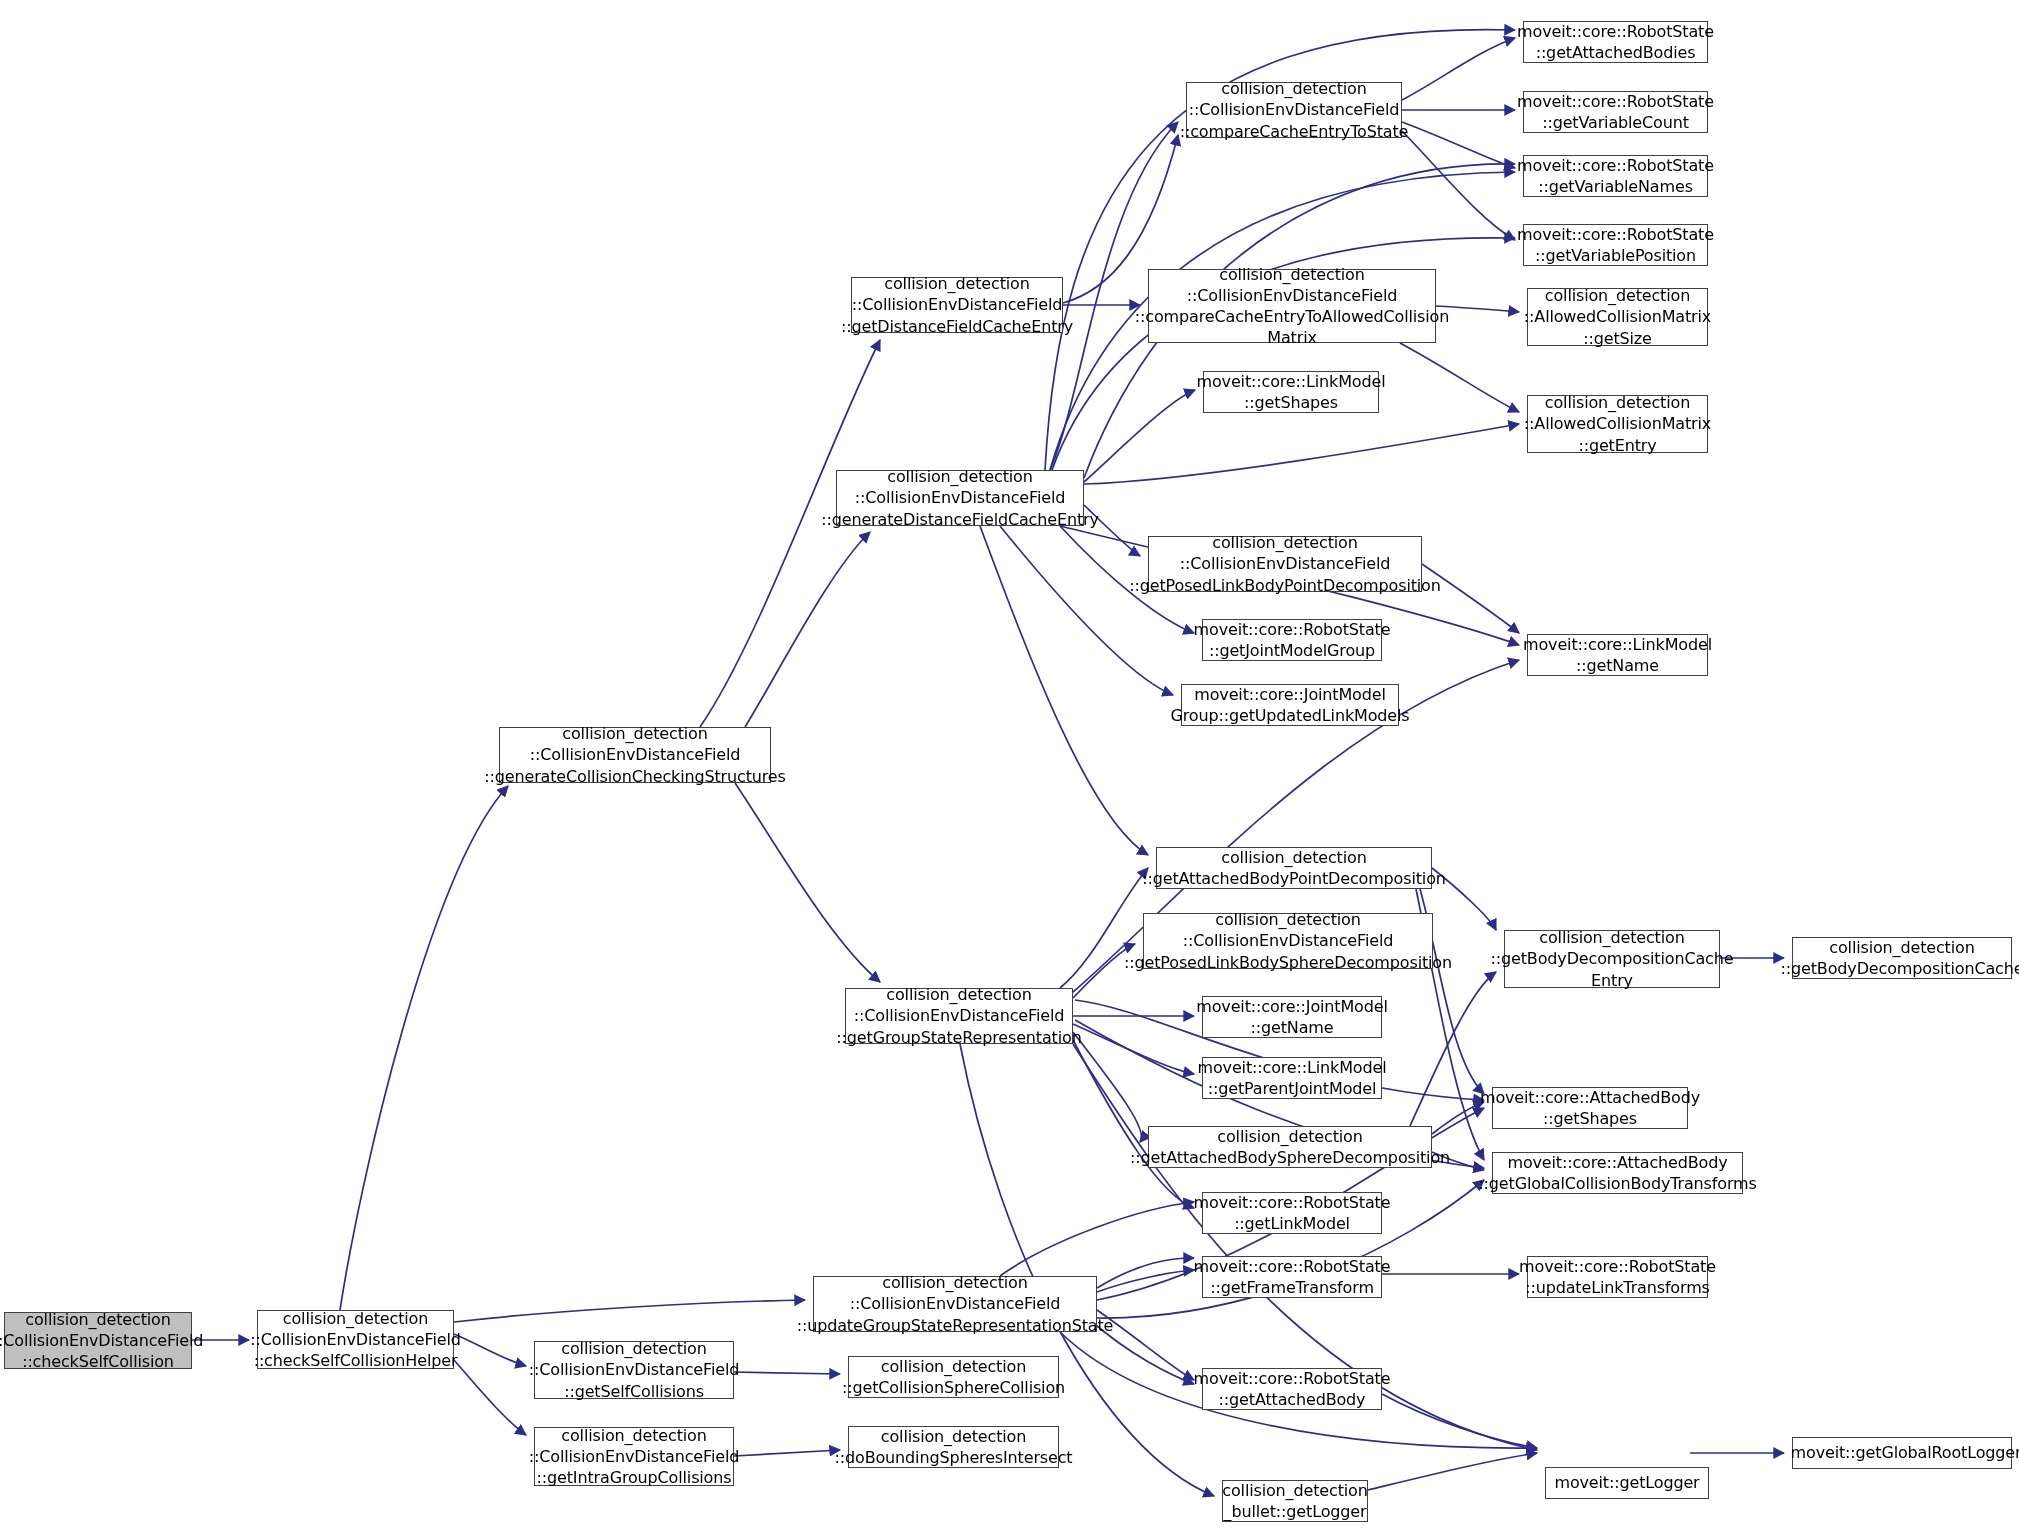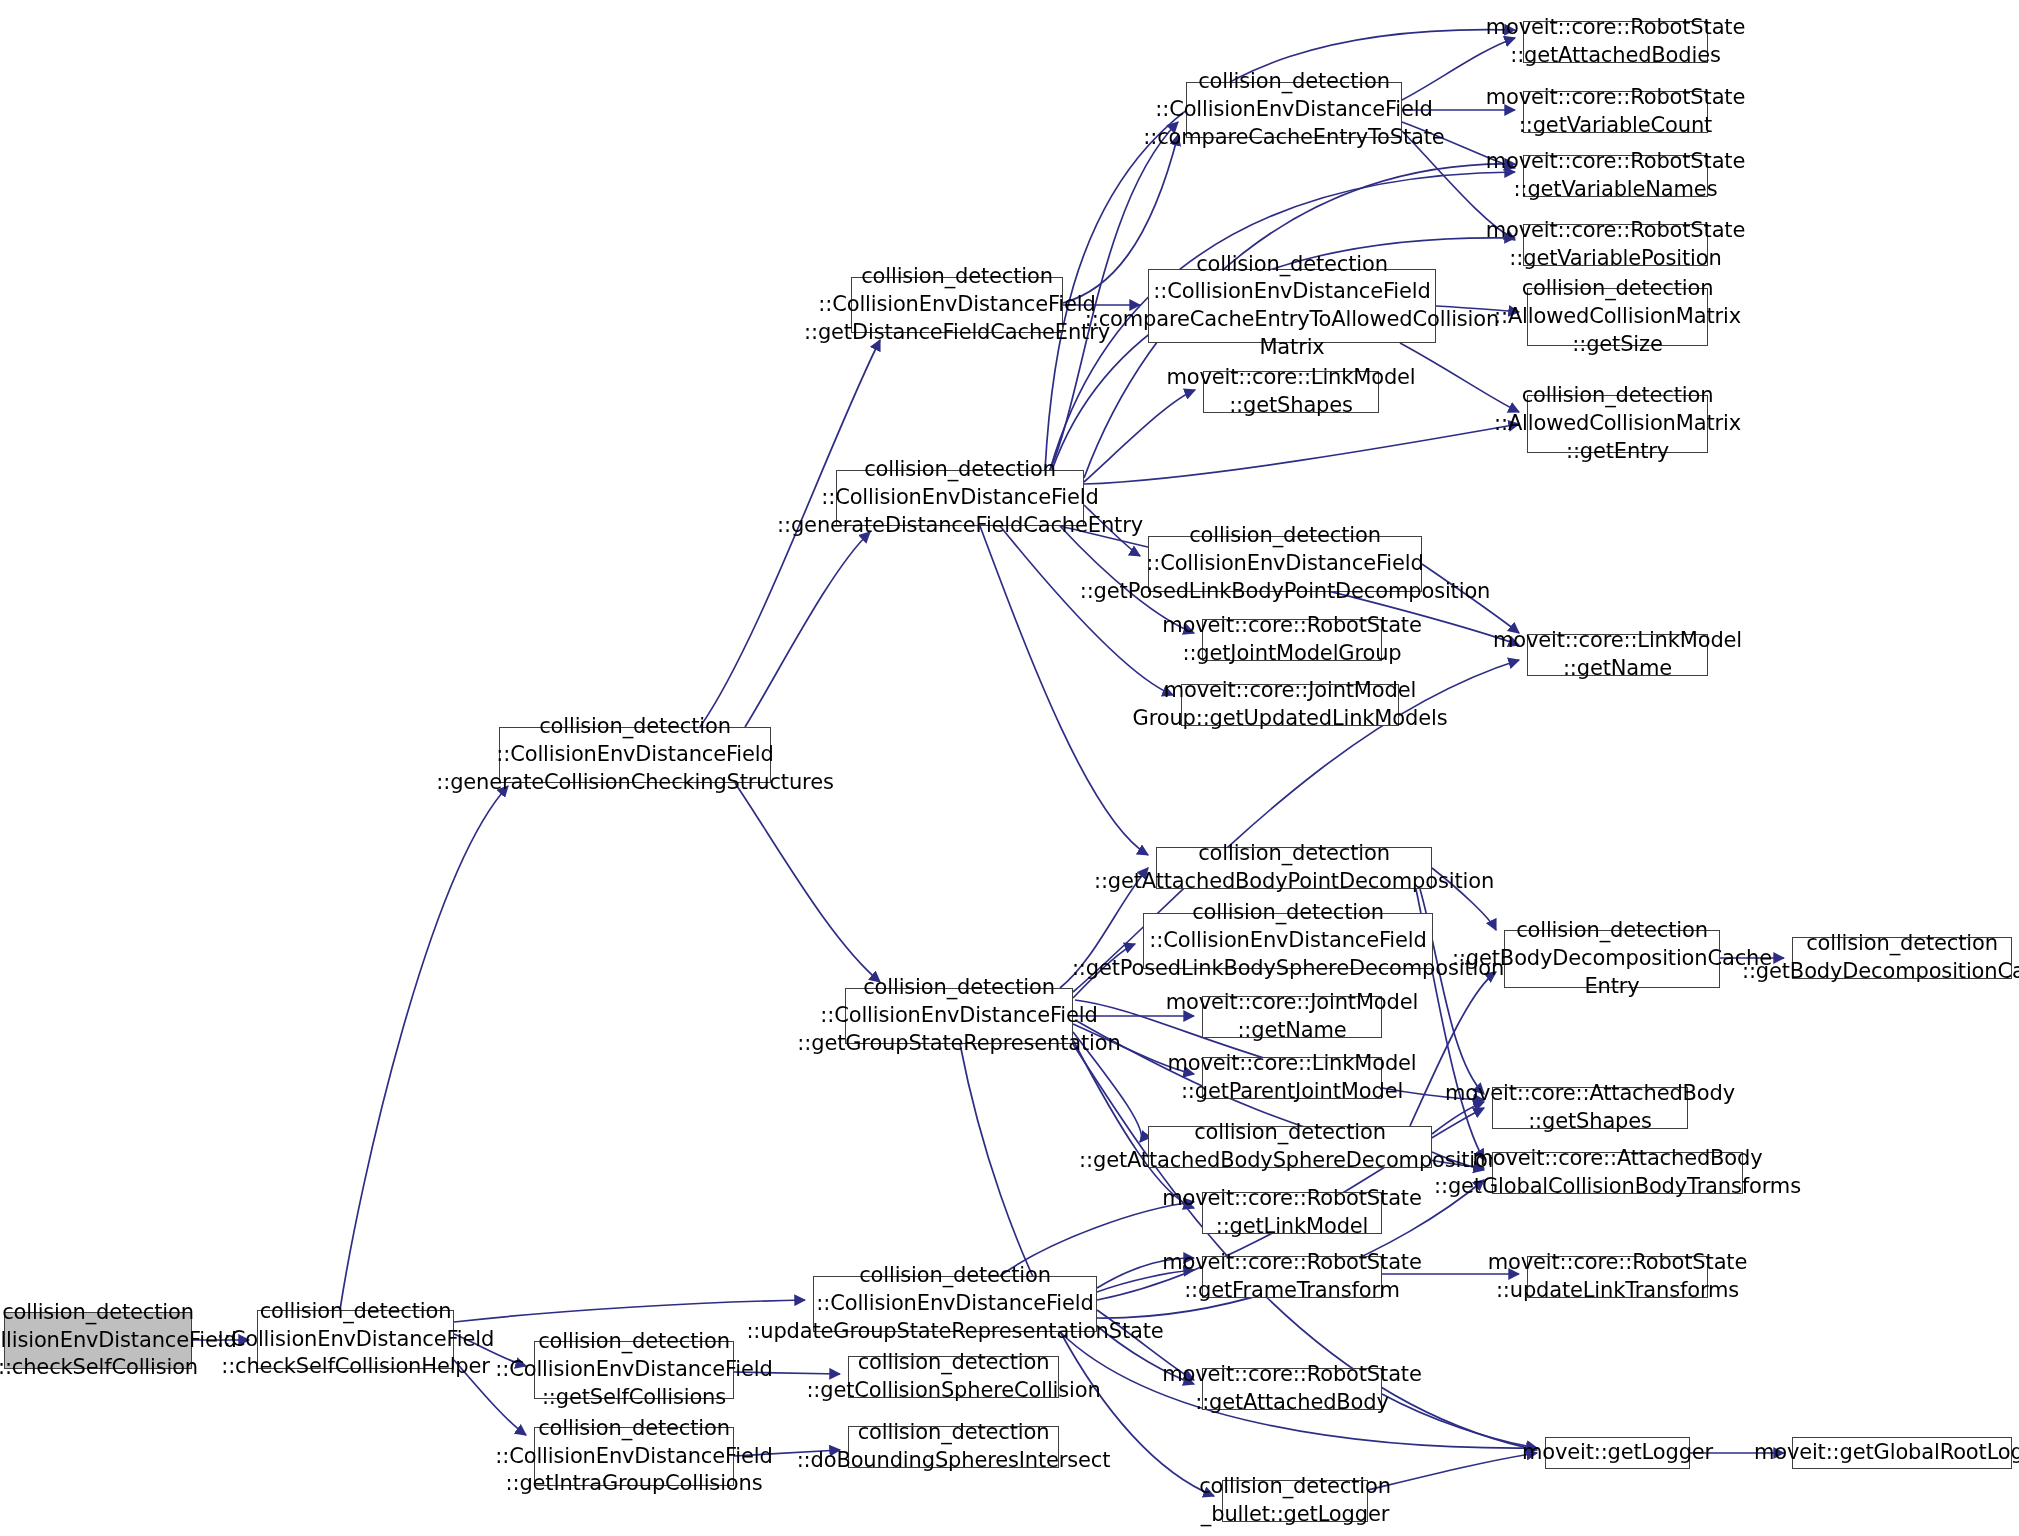--- a/index.html
+++ b/index.html
@@ -21,21 +21,21 @@
     width: 2019px;
     height: 1536px;
     pointer-events: none;
   }
   .node {
     position: absolute;
     box-sizing: border-box;
     border: 1.6px solid #404040;
     background: #ffffff;
     color: #000000;
-    font-size: 21px;
+    font-size: 16px;
     line-height: 1.32;
     text-align: center;
     display: flex;
     align-items: center;
     justify-content: center;
     white-space: pre-line;
     padding: 1px 4px;
     letter-spacing: -0.15px;
     z-index: 2;
   }
@@ -202,18 +202,18 @@
 ::getBodyDecompositionCache</div>
       <div class="node" style="left: 1492px; top: 1087px; width: 196px; height: 42px;">moveit::core::AttachedBody
 ::getShapes</div>
       <div class="node" style="left: 1492px; top: 1152px; width: 251px; height: 42px;">moveit::core::AttachedBody
 ::getGlobalCollisionBodyTransforms</div>
       <div class="node" style="left: 1527px; top: 1256px; width: 181px; height: 42px;">moveit::core::RobotState
 ::updateLinkTransforms</div>
       <div class="node" style="left: 813px; top: 1276px; width: 284px; height: 56px;">collision_detection
 ::CollisionEnvDistanceField
 ::updateGroupStateRepresentationState</div>
-      <div class="node" style="left: 1545px; top: 1437px; width: 145px; height: 32px;">moveit::getLogger</div>
+      <div class="node" style="left: 1545px; top: 1467px; width: 164px; height: 32px;">moveit::getLogger</div>
       <div class="node" style="left: 1792px; top: 1437px; width: 220px; height: 32px; padding-left: 12px;">moveit::getGlobalRootLogger</div>
       <div class="node" style="left: 1222px; top: 1480px; width: 146px; height: 42px;">collision_detection
 _bullet::getLogger</div>
     </div>
 </div>
 
 </body></html>

